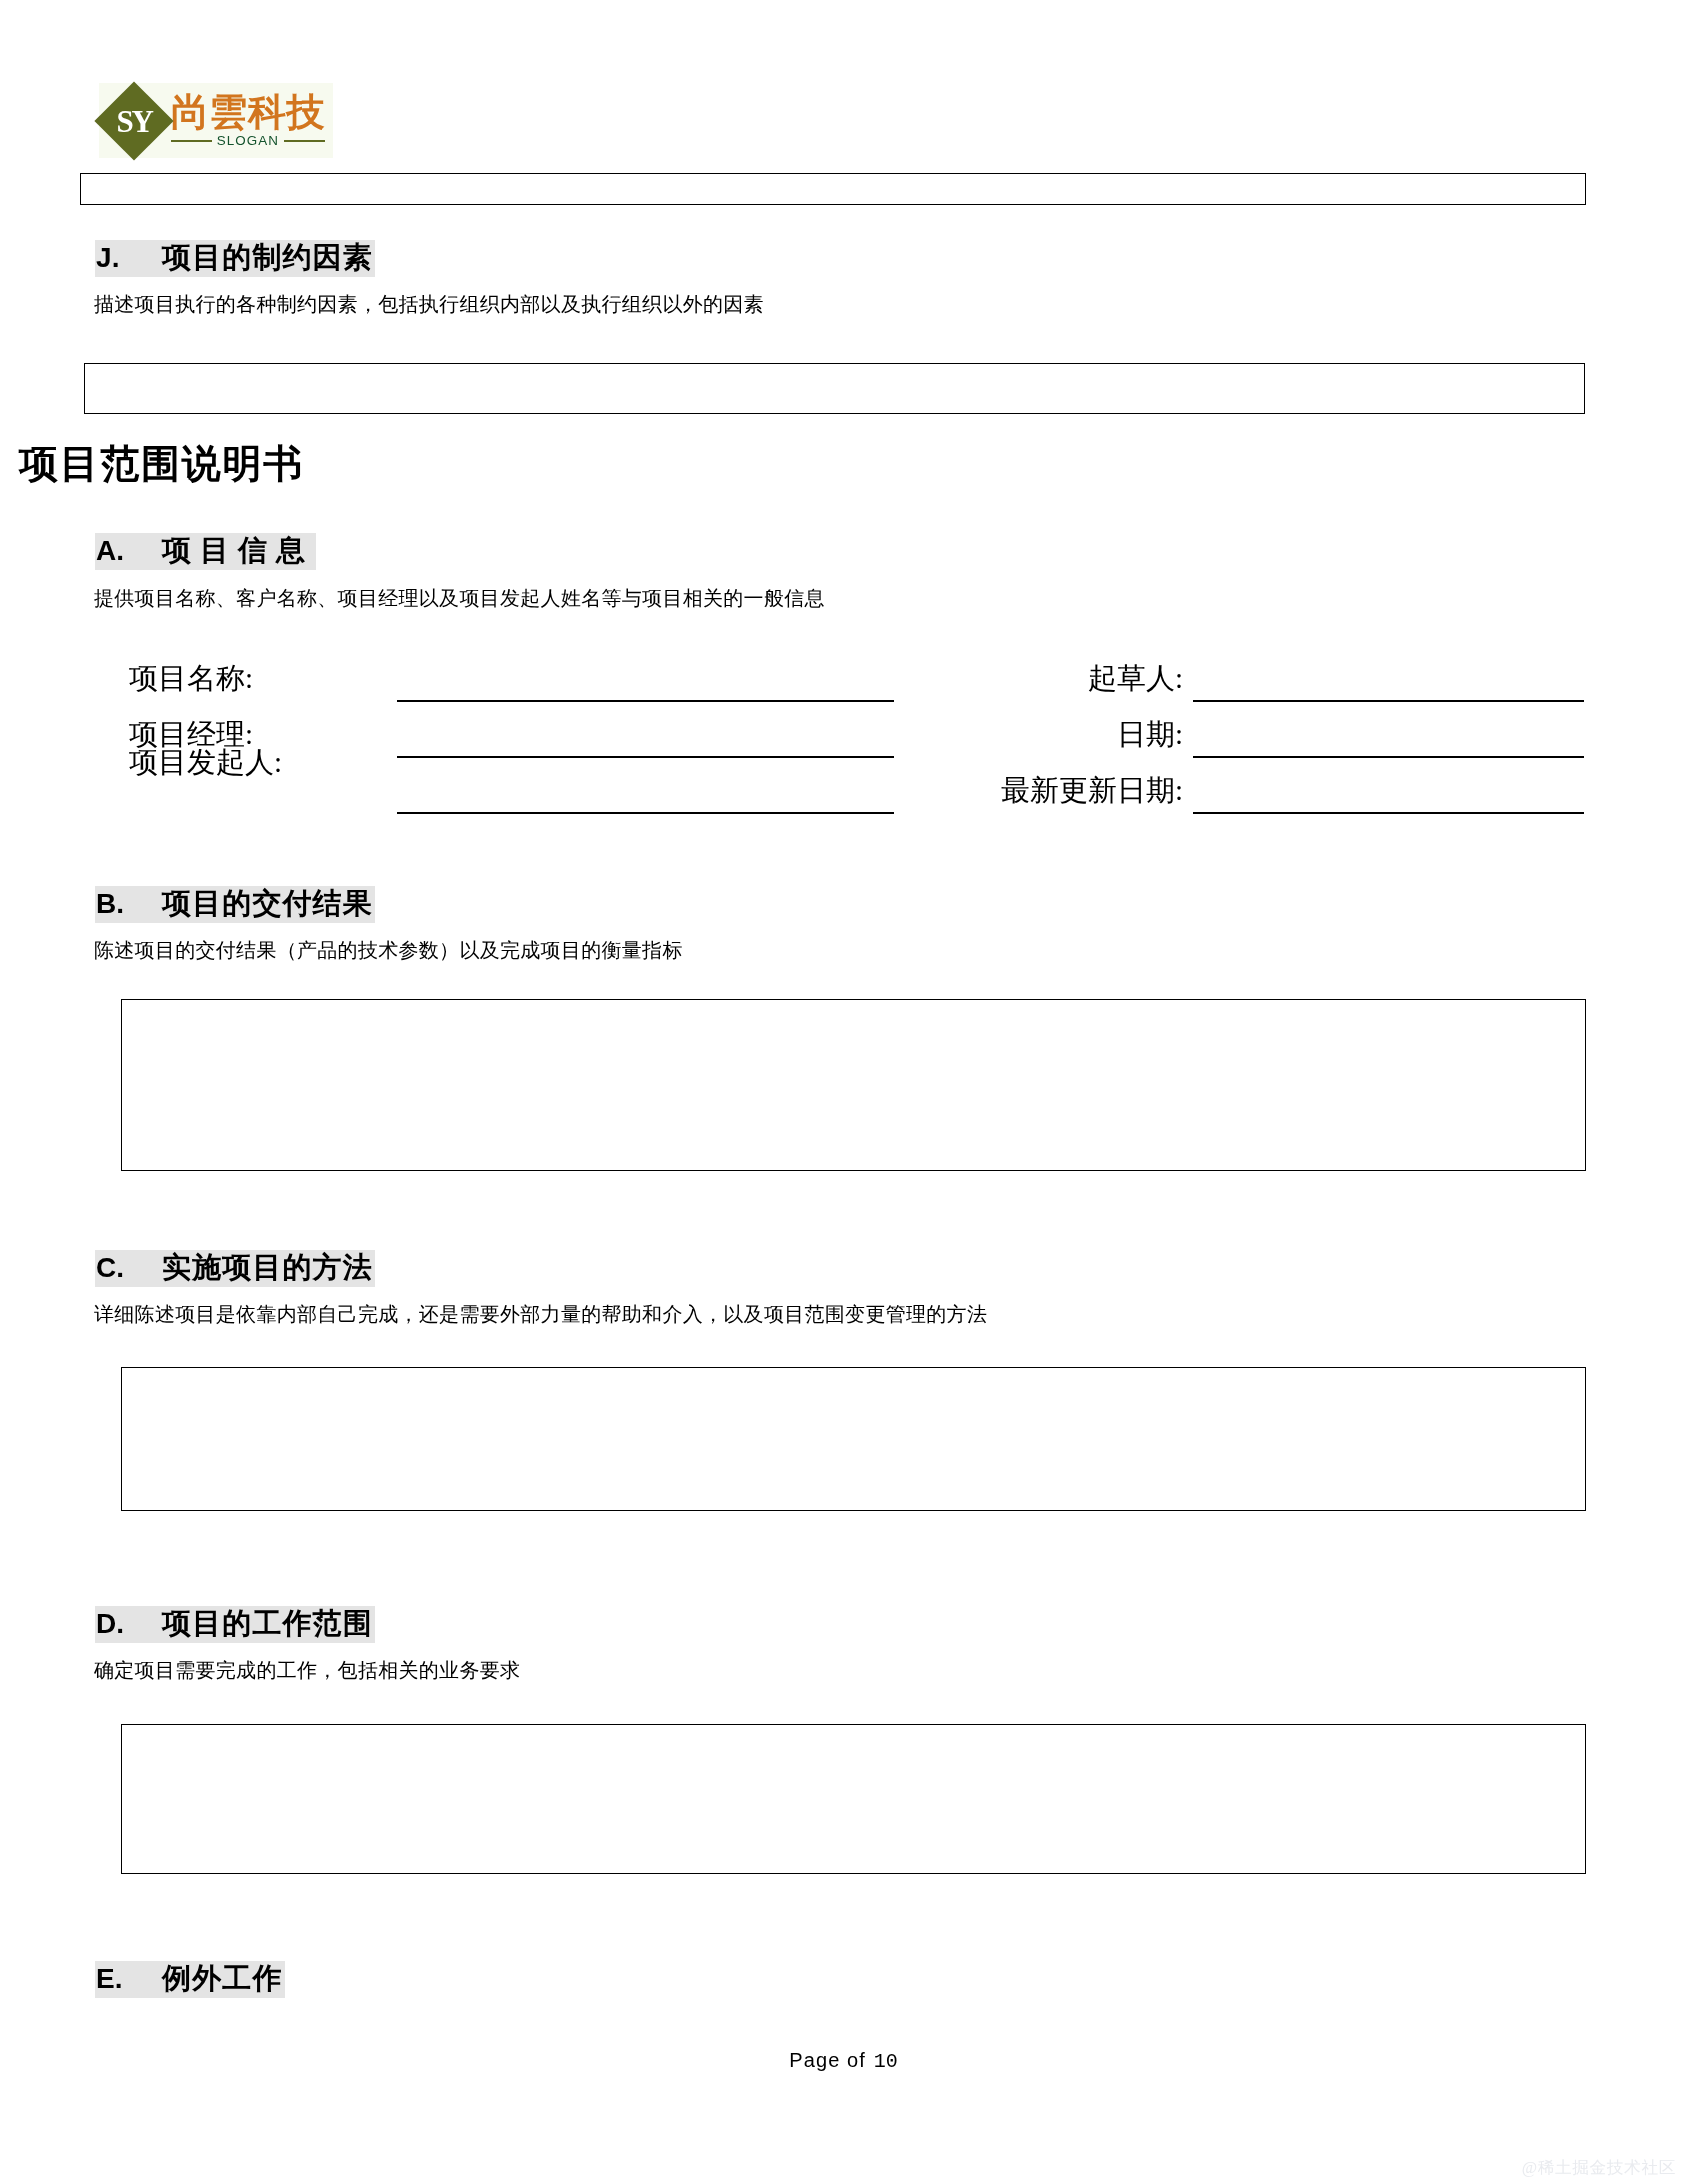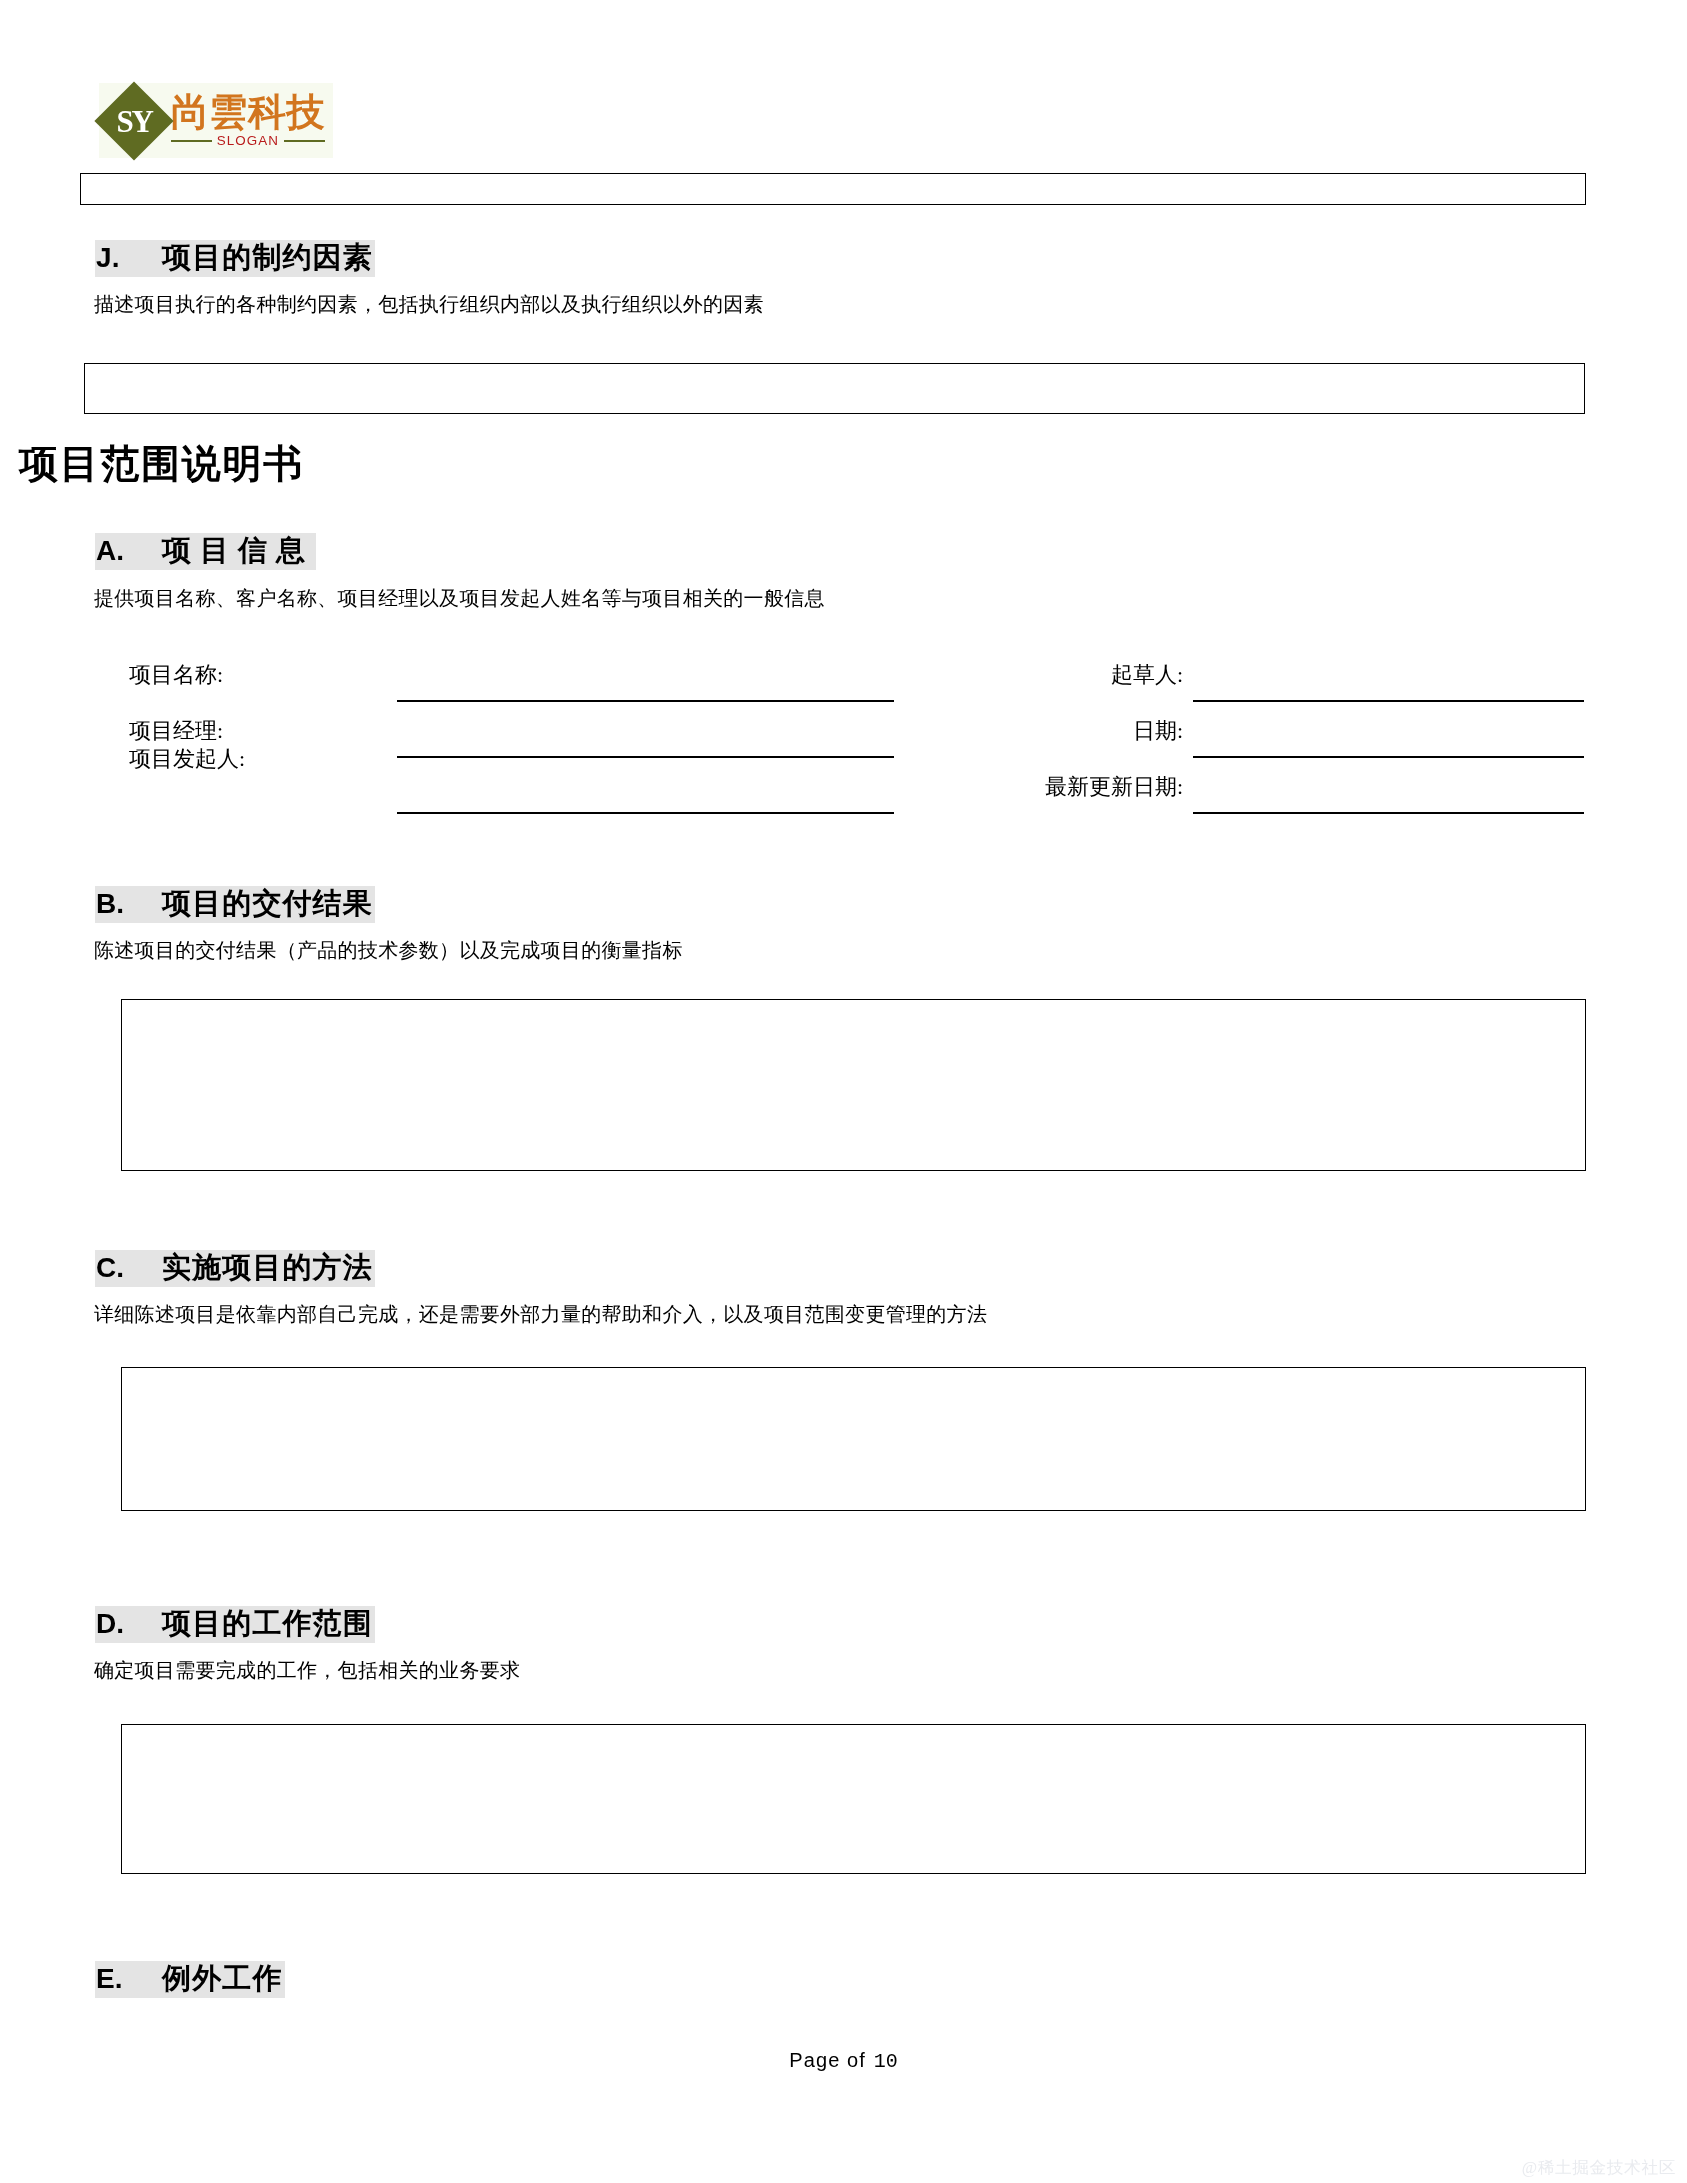--- a/index.html
+++ b/index.html
@@ -68,21 +68,21 @@
     display: flex;
     align-items: center;
     margin-top: 1.1px;
   }
   .logo-rule {
     height: 1.7px;
     background: #5f6b22;
     flex: 1;
   }
   .logo-slogan {
-    color: #b91c1c;
+    color: #14532d;
     font-family: "Liberation Sans", sans-serif;
     font-size: 13.4px;
     letter-spacing: 1.1px;
     padding: 0 4.5px;
     white-space: nowrap;
   }
 
   
   .boxline {
     position: absolute;
@@ -137,21 +137,21 @@
     font-size: 39px;
     letter-spacing: 1.7px;
     margin-left: 19px;
   }
 
   
   .form-label {
     position: absolute;
     white-space: nowrap;
     font-family: "Liberation Serif", serif;
-    font-size: 22px;
+    font-size: 29px;
     line-height: 1;
   }
   .form-label.right {
     text-align: right;
   }
   .form-rule {
     position: absolute;
     height: 2.2px;
     background: #000000;
   }

